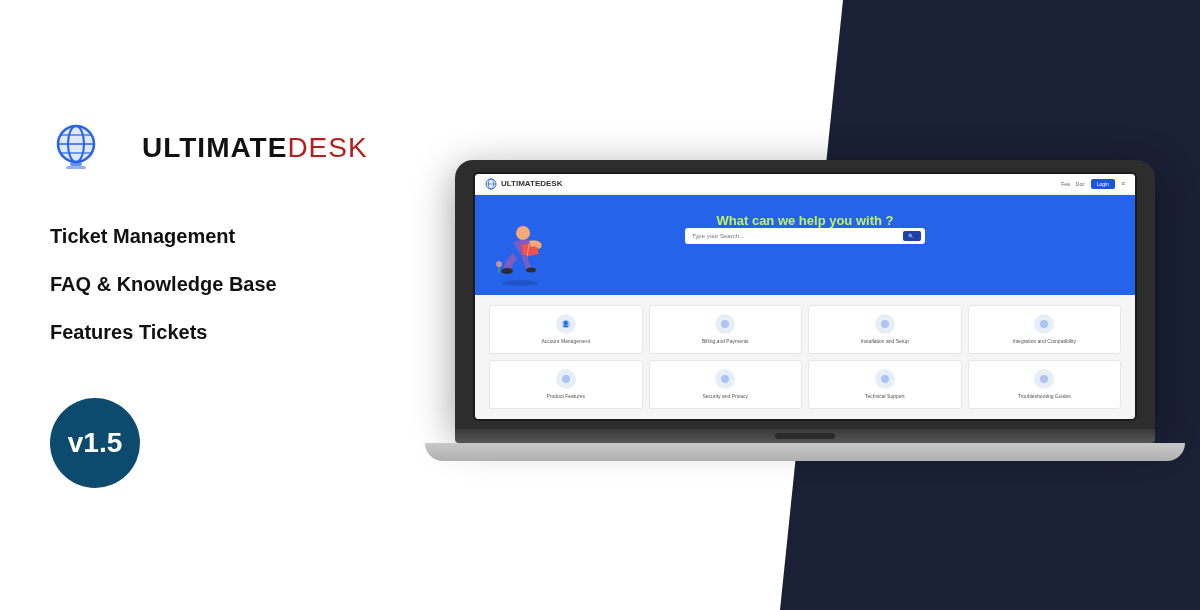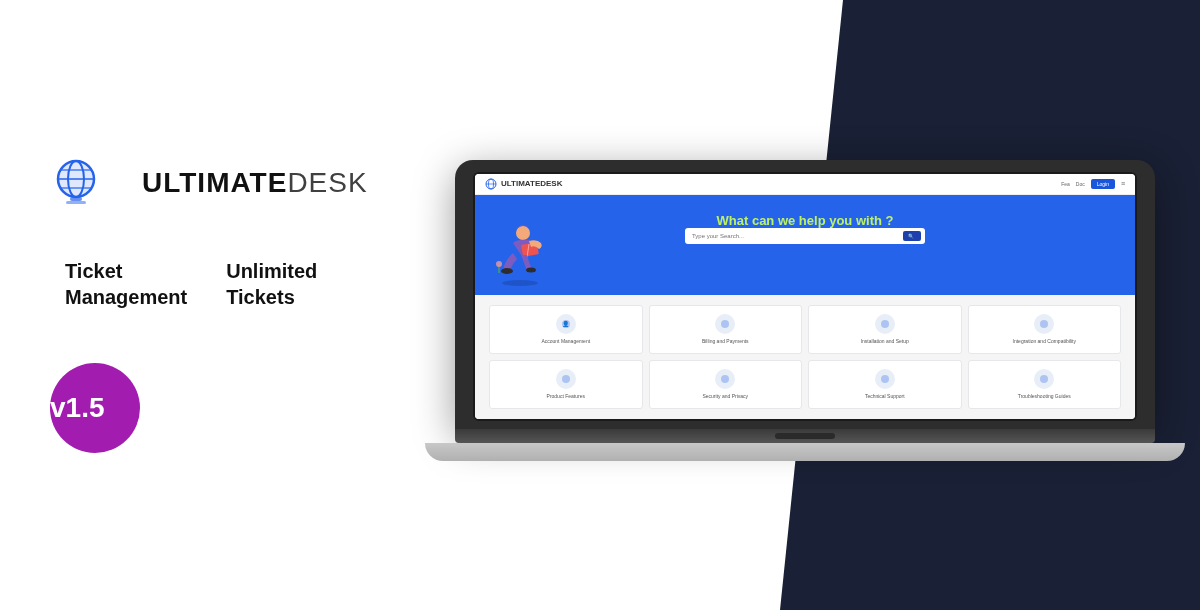--- a/index.html
+++ b/index.html
@@ -64,46 +64,46 @@
     }
 
     .logo-text span.bold {
       font-weight: 900;
       color: #111;
       margin-left: 28px;
     }
 
     .logo-text span.light {
       font-weight: 400;
-      color: #404040;
+      color: #b91c1c;
     }
 
     .feature-list {
       display: flex;
+      flex-direction: column;
       gap: 0;
       margin-bottom: 42px;
-      margin-left: 15px;
     }
 
     .feature-item {
       font-size: 20px;
       font-weight: 700;
       color: #111;
       padding: 11px 0;
       line-height: 1.3;
     }
 
     .version-badge {
       width: 90px;
       height: 90px;
-      background: #a21caf;
+      background: #0c4a6e;
       border-radius: 50%;
       display: flex;
       align-items: center;
-      justify-content: flex-start;
+      justify-content: center;
       color: #fff;
       font-size: 28px;
       font-weight: 700;
     }
 
     
     .right-panel {
       flex: 1;
       display: flex;
       align-items: center;
@@ -330,21 +330,22 @@
           <rect x="16" y="44" width="20" height="3" rx="1.5" fill="#2563eb" opacity="0.5"></rect>
         </svg>
       </div>
       <div class="logo-text">
         <span class="bold">ULTIMATE</span><span class="light">DESK</span>
       </div>
     </div>
 
     <div class="feature-list">
       <div class="feature-item">Ticket Management</div>
-      <div class="feature-item">Unlimited Tickets</div>
+      <div class="feature-item">FAQ &amp; Knowledge Base</div>
+      <div class="feature-item">Features Tickets</div>
     </div>
 
     <div class="version-badge">
       <span>v1.5</span>
     </div>
 
   </div>
 
   <div class="right-panel">
     <div class="laptop-wrapper">

